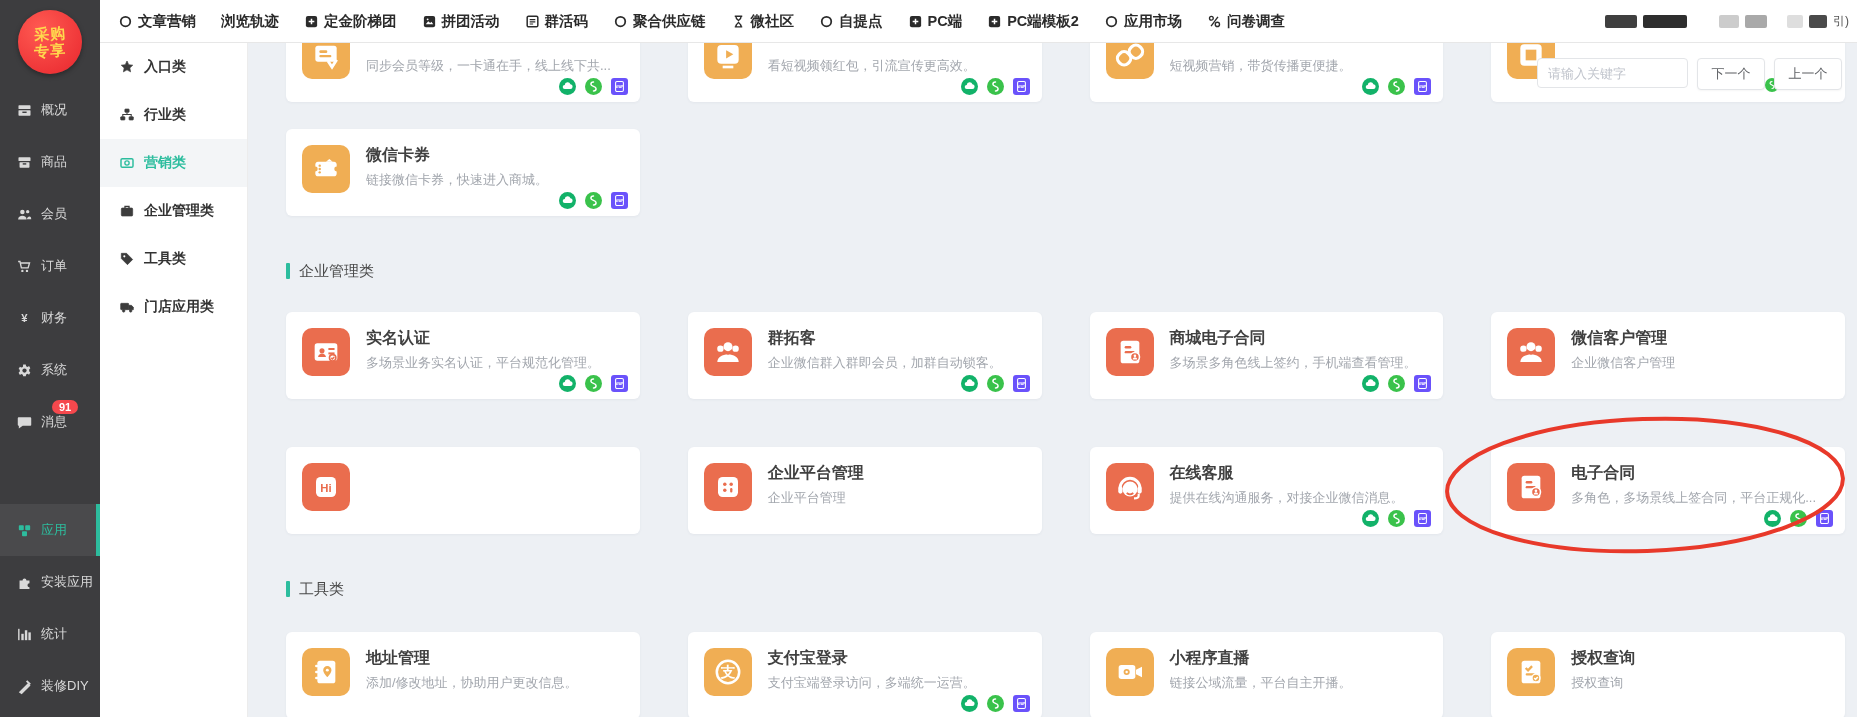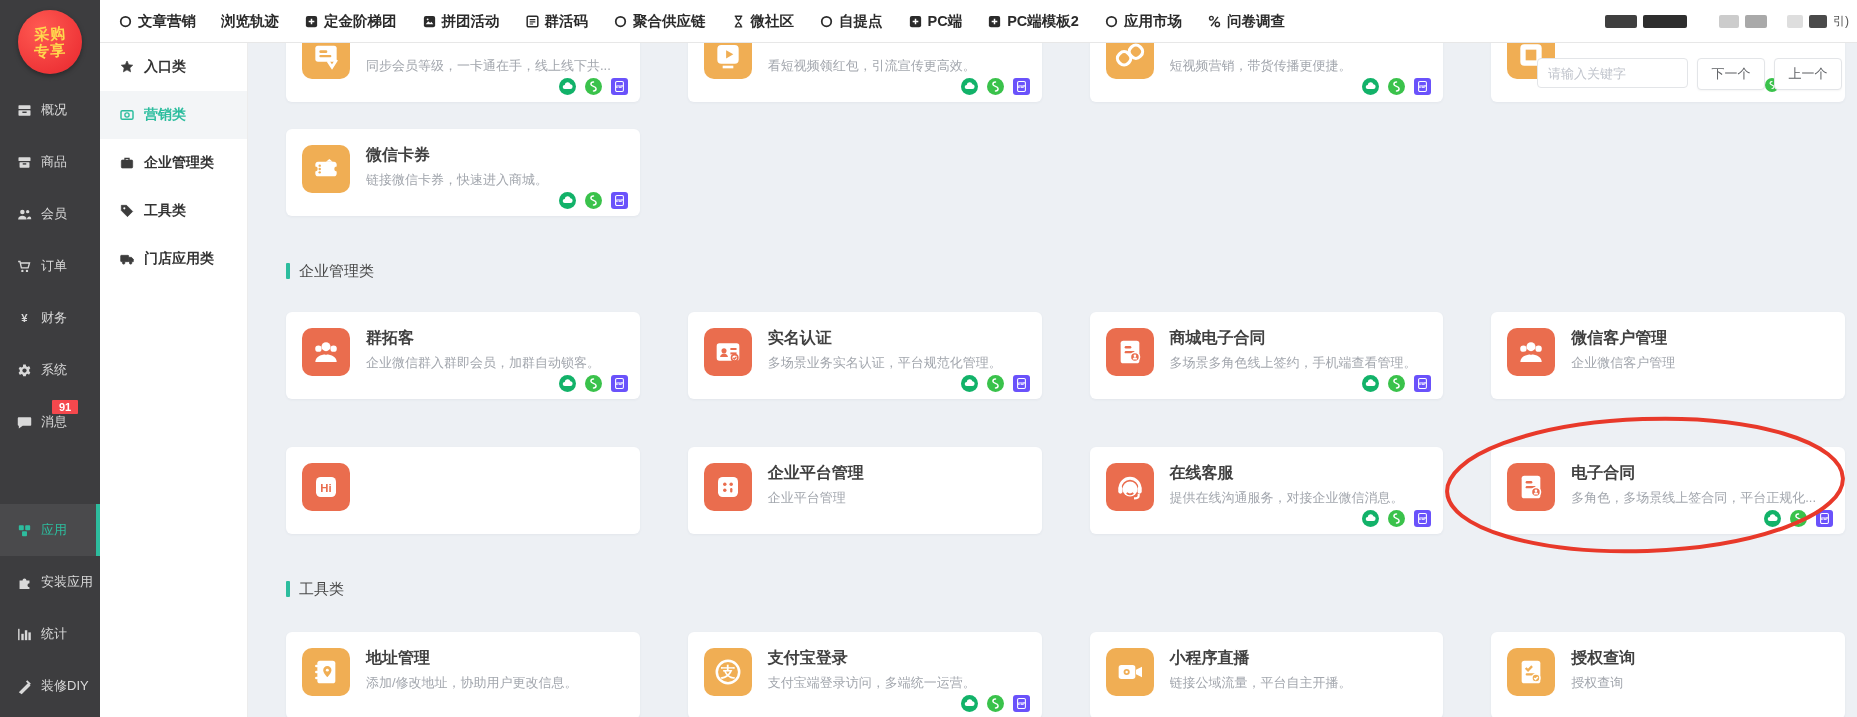--- a/index.html
+++ b/index.html
@@ -10,21 +10,21 @@
   .leftbar { position:absolute; left:0; top:0; width:100px; height:717px; background:#3d3d3f; z-index:30; display:flex; flex-direction:column; }
   .logo { height:84px; display:flex; align-items:center; justify-content:center; }
   .logo-circle { width:64px; height:64px; border-radius:50%; background:radial-gradient(circle at 35% 30%, #ff5a52, #e8262d); display:flex; flex-direction:column; align-items:center; justify-content:center; box-shadow:0 2px 5px rgba(0,0,0,.35); }
   .logo-circle span { color:#ffd84d; font-weight:bold; font-size:15px; line-height:17px; transform:rotate(-4deg); letter-spacing:1px; }
   .lb-item { height:52px; display:flex; align-items:center; padding-left:14px; color:#d9d9d9; font-size:13px; position:relative; cursor:pointer; }
   .lb-item .lb-ic { width:20px; height:20px; margin-right:7px; display:inline-flex; align-items:center; justify-content:center; }
   .lb-item svg { width:17px; height:17px; fill:#d9d9d9; }
   .lb-item.active { background:#4a4a4c; color:#2dbd9e; border-right:4px solid #2dbd9e; }
   .lb-item.active svg { fill:#2dbd9e; }
   .lb-gap { height:56px; }
-  .lb-badge { position:absolute; top:4px; left:52px; background:#f5484d; color:#fff; font-size:11px; font-weight:bold; border-radius:1px; padding:1px 7px; }
+  .lb-badge { position:absolute; top:4px; left:52px; background:#f5484d; color:#fff; font-size:11px; font-weight:bold; border-radius:7px; padding:1px 7px; }
 
   
   .topnav { position:absolute; left:100px; top:0; right:0; height:43px; background:#fff; border-bottom:1px solid #e7e7e7; display:flex; align-items:center; padding-left:18px; z-index:20; }
   .nav-item { display:flex; align-items:center; margin-right:25px; font-size:14.5px; font-weight:bold; color:#2b2b2b; white-space:nowrap; cursor:pointer; }
   .nav-item .nic { width:15px; height:15px; margin-right:5px; display:inline-flex; }
   .nav-item svg { width:15px; height:15px; }
   .redact { margin-left:auto; display:flex; align-items:center; gap:6px; padding-right:8px; }
   .rb { height:13px; border-radius:2px; display:inline-block; }
   .redact .frag { font-size:12px; color:#555; }
 
@@ -305,20 +305,31 @@
 <div class="sidebar2">
   <div id="s2-items">
       <div class="s2-item">
         <span class="s2-ic">
           <svg viewBox="0 0 24 24">
             <path d="M12 3l2.6 5.6 6 .7-4.4 4.1 1.2 5.9-5.4-3-5.4 3 1.2-5.9L3.4 9.3l6-.7z"></path>
           </svg>
         </span>
         <span>入口类</span>
       </div>
+      <div class="s2-item">
+        <span class="s2-ic">
+          <svg viewBox="0 0 24 24">
+            <rect x="8.8" y="3" width="6.4" height="5" rx="1"></rect>
+            <rect x="2.5" y="14.5" width="6.4" height="5" rx="1"></rect>
+            <rect x="15.1" y="14.5" width="6.4" height="5" rx="1"></rect>
+            <path d="M12 8v3.2M5.7 14.5v-3.3h12.6v3.3" fill="none" stroke-width="1.6"></path>
+          </svg>
+        </span>
+        <span>行业类</span>
+      </div>
       <div class="s2-item selected">
         <span class="s2-ic">
           <svg viewBox="0 0 24 24">
             <rect x="3" y="5.5" width="18" height="13" rx="2" fill="none" stroke-width="2.2"></rect>
             <circle cx="12" cy="12" r="3.2" fill="none" stroke-width="2"></circle>
           </svg>
         </span>
         <span>营销类</span>
       </div>
       <div class="s2-item">
@@ -495,68 +506,68 @@
               </svg>
             </span>
           </div>
         </div>
       </div>
       <div class="sec-h">
         <span class="sec-bar"></span>
         <span class="sec-t">企业管理类</span>
       </div>
       <div class="grid mt32">
-        <div class="card">
-          <div class="cicon" style="background:#ea6d4e">
-            <svg viewBox="0 0 24 24">
-              <circle cx="12" cy="8" r="3.4" fill="#fff"></circle>
-              <circle cx="6.3" cy="9.5" r="2.4" fill="#fff"></circle>
-              <circle cx="17.7" cy="9.5" r="2.4" fill="#fff"></circle>
-              <path d="M4 19.5c0-3.6 3.7-5.6 8-5.6s8 2 8 5.6z" fill="#fff"></path>
-              <path d="M10.5 12h3l-1.5 2.5z" fill="#ea6d4e"></path>
-            </svg>
-          </div>
-          <div class="cbody">
-            <div class="ctitle">群拓客</div>
-            <div class="cdesc">企业微信群入群即会员，加群自动锁客。</div>
-          </div>
-          <div class="badges">
-            <span class="pb" style="background:#12b269">
-              <svg viewBox="0 0 16 16">
-                <path d="M4.6 11a2.5 2.5 0 010-5 3.6 3.6 0 017-.8 2.7 2.7 0 01-.4 5.8z" fill="#fff"></path>
-              </svg>
-            </span>
-            <span class="pb" style="background:#3ac24b">
-              <svg viewBox="0 0 16 16">
-                <path d="M8 2.5c-2 0-3.2 1.2-3.2 2.7 0 3.1 6.4 2.3 6.4 5.6 0 1.5-1.2 2.7-3.2 2.7" stroke="#fff" stroke-width="1.8" fill="none" stroke-linecap="round"></path>
-              </svg>
-            </span>
-            <span class="pb wap" style="background:#6a52fb">
-              <svg viewBox="0 0 16 16">
-                <rect x="3.2" y="1.8" width="9.6" height="12.4" rx="1.6" fill="none" stroke="#fff" stroke-width="1.3"></rect>
-                <text x="8" y="9.6" text-anchor="middle" font-size="4.2" font-weight="bold" fill="#fff">WAP</text>
-              </svg>
-            </span>
-          </div>
-        </div>
         <div class="card">
           <div class="cicon" style="background:#ea6d4e">
             <svg viewBox="0 0 24 24">
               <rect x="3.5" y="5.5" width="17" height="13" rx="2" fill="#fff"></rect>
               <circle cx="9" cy="11" r="1.9" fill="#ea6d4e"></circle>
               <path d="M6 15.8c.3-1.7 1.6-2.6 3-2.6s2.7.9 3 2.6z" fill="#ea6d4e"></path>
               <rect x="13.8" y="9" width="4.6" height="1.5" fill="#ea6d4e"></rect>
               <rect x="13.8" y="12.3" width="4.6" height="1.5" fill="#ea6d4e"></rect>
               <circle cx="17" cy="16.4" r="2.4" fill="#fff" stroke="#ea6d4e" stroke-width="1.2"></circle>
               <path d="M16 16.4l.8.8 1.4-1.5" stroke="#ea6d4e" stroke-width="1.1" fill="none"></path>
             </svg>
           </div>
           <div class="cbody">
             <div class="ctitle">实名认证</div>
             <div class="cdesc">多场景业务实名认证，平台规范化管理。</div>
+          </div>
+          <div class="badges">
+            <span class="pb" style="background:#12b269">
+              <svg viewBox="0 0 16 16">
+                <path d="M4.6 11a2.5 2.5 0 010-5 3.6 3.6 0 017-.8 2.7 2.7 0 01-.4 5.8z" fill="#fff"></path>
+              </svg>
+            </span>
+            <span class="pb" style="background:#3ac24b">
+              <svg viewBox="0 0 16 16">
+                <path d="M8 2.5c-2 0-3.2 1.2-3.2 2.7 0 3.1 6.4 2.3 6.4 5.6 0 1.5-1.2 2.7-3.2 2.7" stroke="#fff" stroke-width="1.8" fill="none" stroke-linecap="round"></path>
+              </svg>
+            </span>
+            <span class="pb wap" style="background:#6a52fb">
+              <svg viewBox="0 0 16 16">
+                <rect x="3.2" y="1.8" width="9.6" height="12.4" rx="1.6" fill="none" stroke="#fff" stroke-width="1.3"></rect>
+                <text x="8" y="9.6" text-anchor="middle" font-size="4.2" font-weight="bold" fill="#fff">WAP</text>
+              </svg>
+            </span>
+          </div>
+        </div>
+        <div class="card">
+          <div class="cicon" style="background:#ea6d4e">
+            <svg viewBox="0 0 24 24">
+              <circle cx="12" cy="8" r="3.4" fill="#fff"></circle>
+              <circle cx="6.3" cy="9.5" r="2.4" fill="#fff"></circle>
+              <circle cx="17.7" cy="9.5" r="2.4" fill="#fff"></circle>
+              <path d="M4 19.5c0-3.6 3.7-5.6 8-5.6s8 2 8 5.6z" fill="#fff"></path>
+              <path d="M10.5 12h3l-1.5 2.5z" fill="#ea6d4e"></path>
+            </svg>
+          </div>
+          <div class="cbody">
+            <div class="ctitle">群拓客</div>
+            <div class="cdesc">企业微信群入群即会员，加群自动锁客。</div>
           </div>
           <div class="badges">
             <span class="pb" style="background:#12b269">
               <svg viewBox="0 0 16 16">
                 <path d="M4.6 11a2.5 2.5 0 010-5 3.6 3.6 0 017-.8 2.7 2.7 0 01-.4 5.8z" fill="#fff"></path>
               </svg>
             </span>
             <span class="pb" style="background:#3ac24b">
               <svg viewBox="0 0 16 16">
                 <path d="M8 2.5c-2 0-3.2 1.2-3.2 2.7 0 3.1 6.4 2.3 6.4 5.6 0 1.5-1.2 2.7-3.2 2.7" stroke="#fff" stroke-width="1.8" fill="none" stroke-linecap="round"></path>

